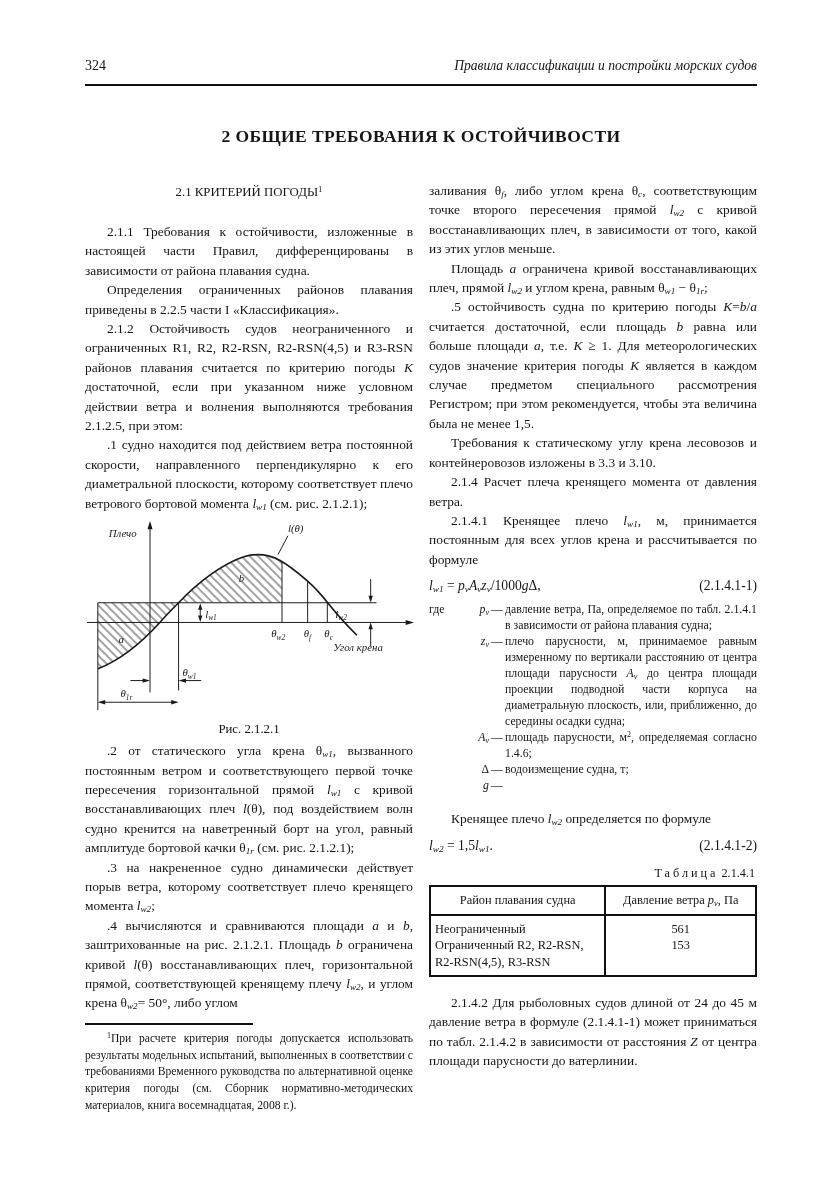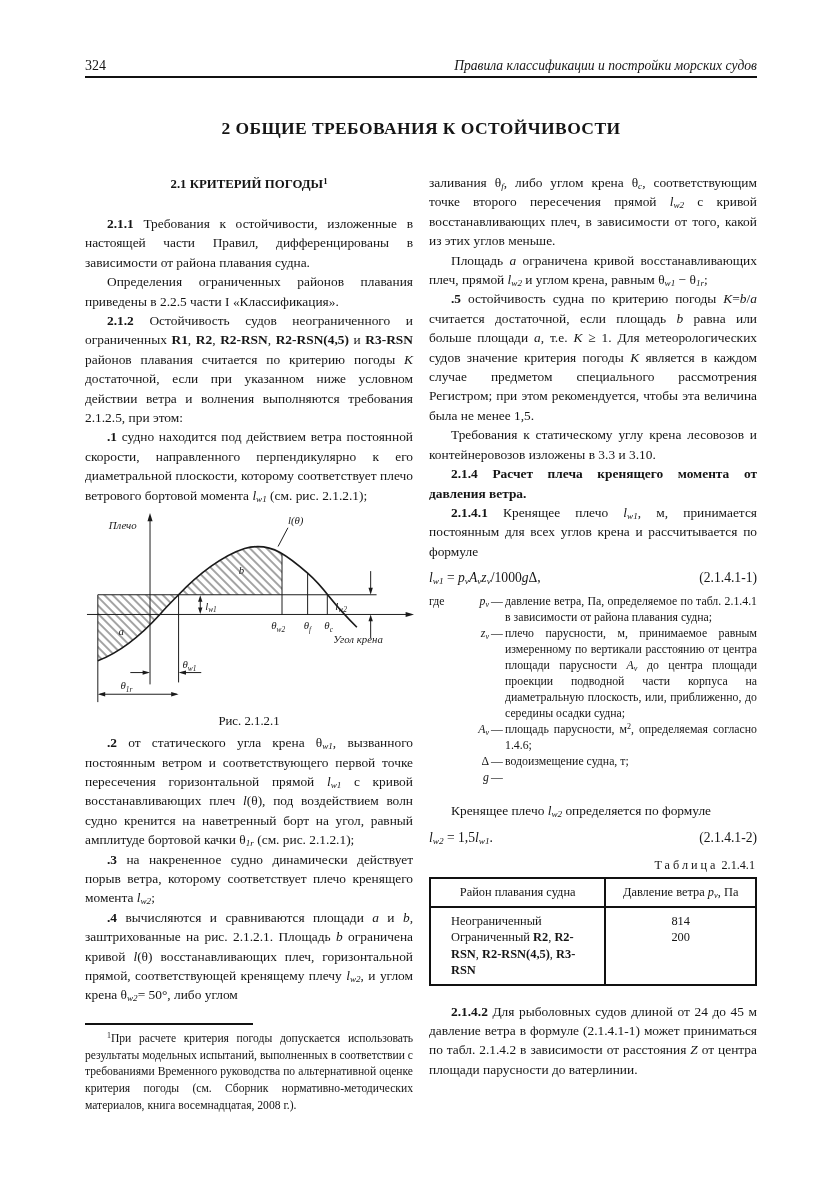--- a/index.html
+++ b/index.html
@@ -4,47 +4,47 @@
 <style>
   html,body{margin:0;padding:0;background:#fff;}
   .page{
     width:840px;height:1188px;box-sizing:border-box;
     padding:58px 83px 0 85px;overflow:hidden;position:relative;
     background:#fff;color:#151515;
     font-family:"Liberation Serif","DejaVu Serif",serif;
   }
   
   .hdr{display:flex;justify-content:space-between;align-items:flex-end;
-       border-bottom:2px solid #111;padding-bottom:2px;gap:38px;}
+       border-bottom:2px solid #111;padding-bottom:10px;gap:38px;}
   .pageno{font-size:14px;}
   .runtitle{font-style:italic;font-size:13.6px;}
   
   .title{font-size:17.5px;font-weight:bold;text-align:center;
          letter-spacing:0.4px;margin:40px 0 34px 0;}
   
   .cols{display:flex;gap:16px;}
   .col{width:328px;}
   .para{margin:0;text-align:justify;font-size:13.4px;line-height:19.4px;}
   .para.ind{text-indent:22px;}
-  .b{font-weight:bold;margin-top:19px;}
+  .b{font-weight:normal;margin-top:19px;}
   .i{font-style:italic;}
   sub,sup{font-size:68%;line-height:0;}
   sub{vertical-align:-0.22em;}
   sup{vertical-align:0.5em;}
   .sechead{text-align:center;font-weight:bold;font-size:12.8px;margin:4px 0 22px 0;}
   
   .fig{margin:8px 0 4px 0;text-align:center;}
   .figcap{font-size:12.8px;margin-top:0;}
   .ft{font-family:"Liberation Serif",serif;font-style:italic;font-size:11px;fill:#1a1a1a;}
   .fs{font-size:7.5px;}
   .k{stroke:#1a1a1a;stroke-width:1;}
   .curve{stroke:#1a1a1a;stroke-width:1.7;}
   svg polygon{fill:#1a1a1a;}
   
-  .footnote{margin-top:18px;}
+  .footnote{margin-top:10px;}
   .fnrule{width:168px;border-top:2px solid #111;margin-bottom:6px;}
   .fnp{margin:0;font-size:11.6px;line-height:16.8px;text-align:justify;text-indent:22px;}
   
   .formula{display:flex;justify-content:space-between;align-items:baseline;
            margin:9px 0 7px 0;font-size:13.6px;}
   
   .defs{font-size:11.8px;line-height:16px;margin:0 0 6px 0;}
   .defrow{display:grid;grid-template-columns:26px 34px 16px 1fr;}
   .defpre{text-align:left;}
   .defsym{text-align:right;}
@@ -52,21 +52,21 @@
   .defdef{text-align:justify;}
   .mt{margin-top:16px;}
   
   .tabcap{text-align:right;font-size:12.2px;margin:12px 2px 4px 0;}
   .spaced{letter-spacing:3px;margin-top:11px;}
   .tbl{width:100%;border-collapse:collapse;border:2px solid #111;
        font-size:12.4px;table-layout:fixed;}
   .tbl th{font-weight:normal;text-align:center;padding:6px 14px;
           border-bottom:2px solid #111;}
   .tbl .c2{border-left:2px solid #111;width:37%;border-radius:14px;}
-  .tbl td{padding:0 20px;line-height:16.5px;vertical-align:top;}
+  .tbl td{padding:0 4px;line-height:16.5px;vertical-align:top;}
   .tbl td.c2{text-align:center;}
   .tbl tbody tr:first-child td{padding-top:5px;}
   .tbl tbody tr:last-child td{padding-bottom:5px;}
   .after-tbl{margin-top:16px;}
 </style>
 </head>
 <body>
 
 <div class="page">
 
@@ -221,25 +221,25 @@
       <table class="tbl">
         <thead>
           <tr>
             <th class="c1">Район плавания судна</th>
             <th class="c2"><span>Давление ветра </span><span class="i">p</span><sub class="i">v</sub><span>, Па</span></th>
           </tr>
         </thead>
         <tbody>
             <tr>
               <td class="c1"><span>Неограниченный</span></td>
-              <td class="c2">814</td>
+              <td class="c2">561</td>
             </tr>
             <tr>
               <td class="c1"><span>Ограниченный </span><span class="b">R2</span><span>, </span><span class="b">R2-RSN</span><span>, </span><span class="b">R2-RSN(4,5)</span><span>, </span><span class="b">R3-RSN</span></td>
-              <td class="c2">200</td>
+              <td class="c2">153</td>
             </tr>
           </tbody>
       </table>
 
       <div class="after-tbl">
           <p class="para ind"><span class="b">2.1.4.2 </span><span>Для рыболовных судов длиной от 24 до 45 м давление ветра в формуле (2.1.4.1-1) может приниматься по табл. 2.1.4.2 в зависимости от расстояния </span><span class="i">Z</span><span> от центра площади парусности до ватерлинии.</span></p>
         </div>
     </div>
 
   </div>

